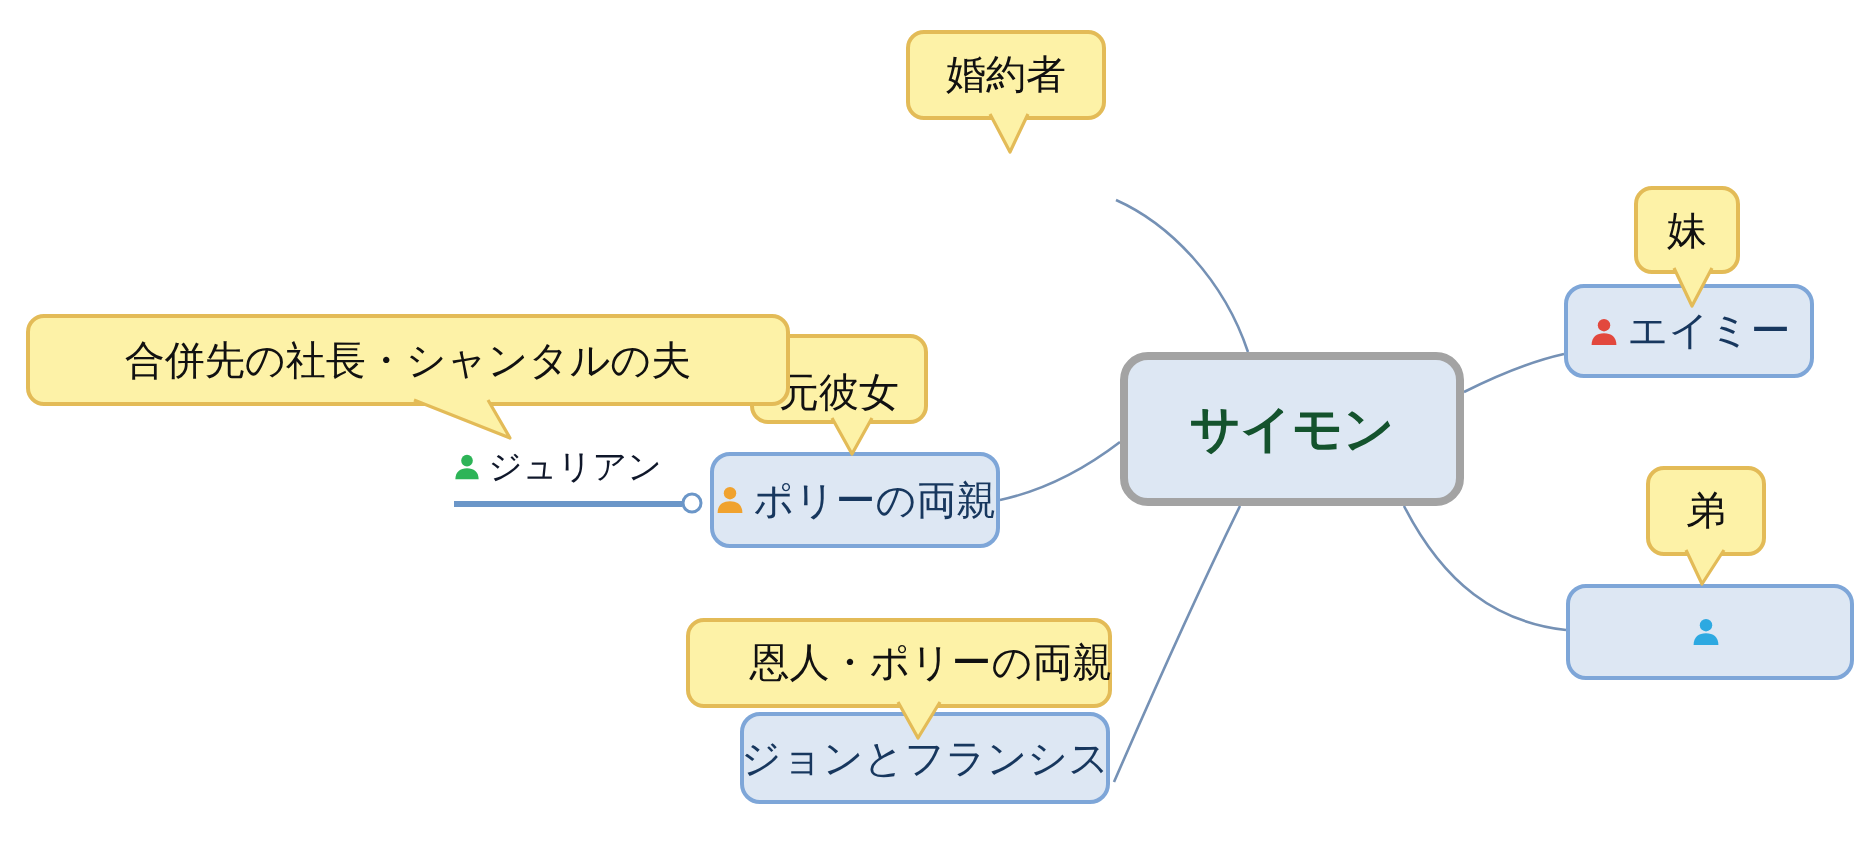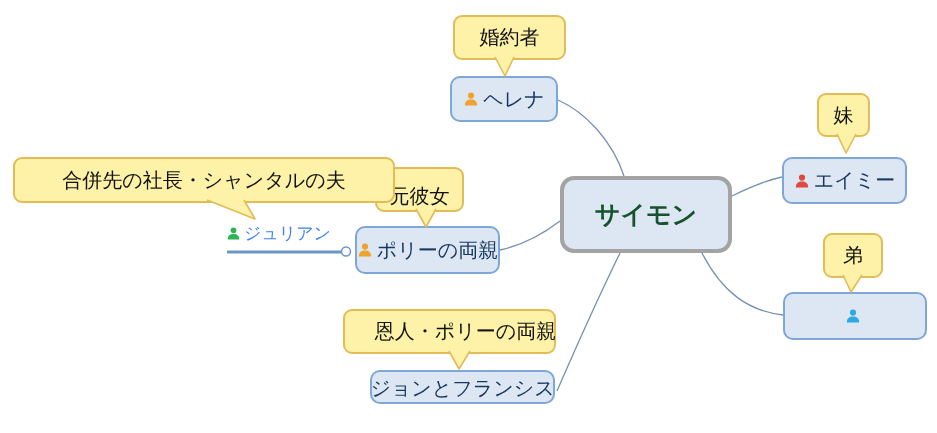--- a/index.html
+++ b/index.html
@@ -53,39 +53,39 @@
     font-weight: bold;
   }
   .callout {
     background: #fdf2a7;
     border: 2px solid #e3bb57;
     border-radius: 9px;
     color: #111111;
     font-size: 20px;
   }
   .floating-topic {
-    color: #3b82f6;
+    color: #0f172a;
     font-size: 17px;
     justify-content: center;
   }
   .floating-topic .picon { margin-right: 3px; }
 
   
-  #c-fiancee  { left: 453px; top: 15px;  width: 113px; height: 45px; }
+  #c-fiancee  { left: 453px; top: 15px;  width: 100px; height: 45px; }
   #c-imouto   { left: 817px; top: 93px;  width: 53px;  height: 44px; }
   #c-otouto   { left: 823px; top: 233px; width: 60px;  height: 45px; }
   #c-motokano { left: 375px; top: 167px; width: 89px; height: 45px; align-items: flex-end; }
   #c-onjin    { left: 343px; top: 309px; width: 213px; height: 45px; padding-left: 32px; }
   #c-gappei   { left: 13px;  top: 157px; width: 382px; height: 46px; }
 
   #n-helena  { left: 450px; top: 76px;  width: 108px; height: 46px; }
-  #n-amy     { left: 782px; top: 157px; width: 125px; height: 47px; }
+  #n-amy     { left: 782px; top: 142px; width: 125px; height: 47px; }
   #n-charlie { left: 783px; top: 292px; width: 144px; height: 48px; }
   #n-chantal { left: 355px; top: 226px; width: 145px; height: 48px; }
-  #n-john    { left: 370px; top: 370px; width: 185px; height: 34px; align-items: flex-end; }
+  #n-john    { left: 370px; top: 356px; width: 185px; height: 46px; }
   #n-simon   { left: 560px; top: 176px; width: 172px; height: 77px; }
   #n-julian  { left: 226px; top: 219px; height: 28px; }
 </style>
 </head>
 <body>
 
 <div class="stage">
 
   <svg class="layer layer-under">
     <path d="M558,100 C585,112 612,140 624,176" fill="none" stroke="#7591b5" stroke-width="1.3"></path>
@@ -109,29 +109,20 @@
   <div class="callout" id="c-motokano">
     <span>元彼女</span>
   </div>
   <div class="callout" id="c-onjin">
     <span>恩人・ポリーの両親</span>
   </div>
   <div class="callout" id="c-gappei">
     <span>合併先の社長・シャンタルの夫</span>
   </div>
 
-  <div class="topic" id="n-helena">
-    <span class="picon" style="color: rgb(240, 162, 46);">
-      <svg width="16" height="16" viewBox="0 0 16 16" fill="currentColor">
-          <circle cx="8" cy="4.6" r="3.1"></circle>
-          <path d="M1.8 14.5 C1.8 10.4 4.4 8.6 8 8.6 C11.6 8.6 14.2 10.4 14.2 14.5 Z"></path>
-        </svg>
-    </span>
-    <span>ヘレナ</span>
-  </div>
 
   <div class="topic" id="n-amy">
     <span class="picon" style="color: rgb(226, 72, 61);">
       <svg width="16" height="16" viewBox="0 0 16 16" fill="currentColor">
           <circle cx="8" cy="4.6" r="3.1"></circle>
           <path d="M1.8 14.5 C1.8 10.4 4.4 8.6 8 8.6 C11.6 8.6 14.2 10.4 14.2 14.5 Z"></path>
         </svg>
     </span>
     <span>エイミー</span>
   </div>

